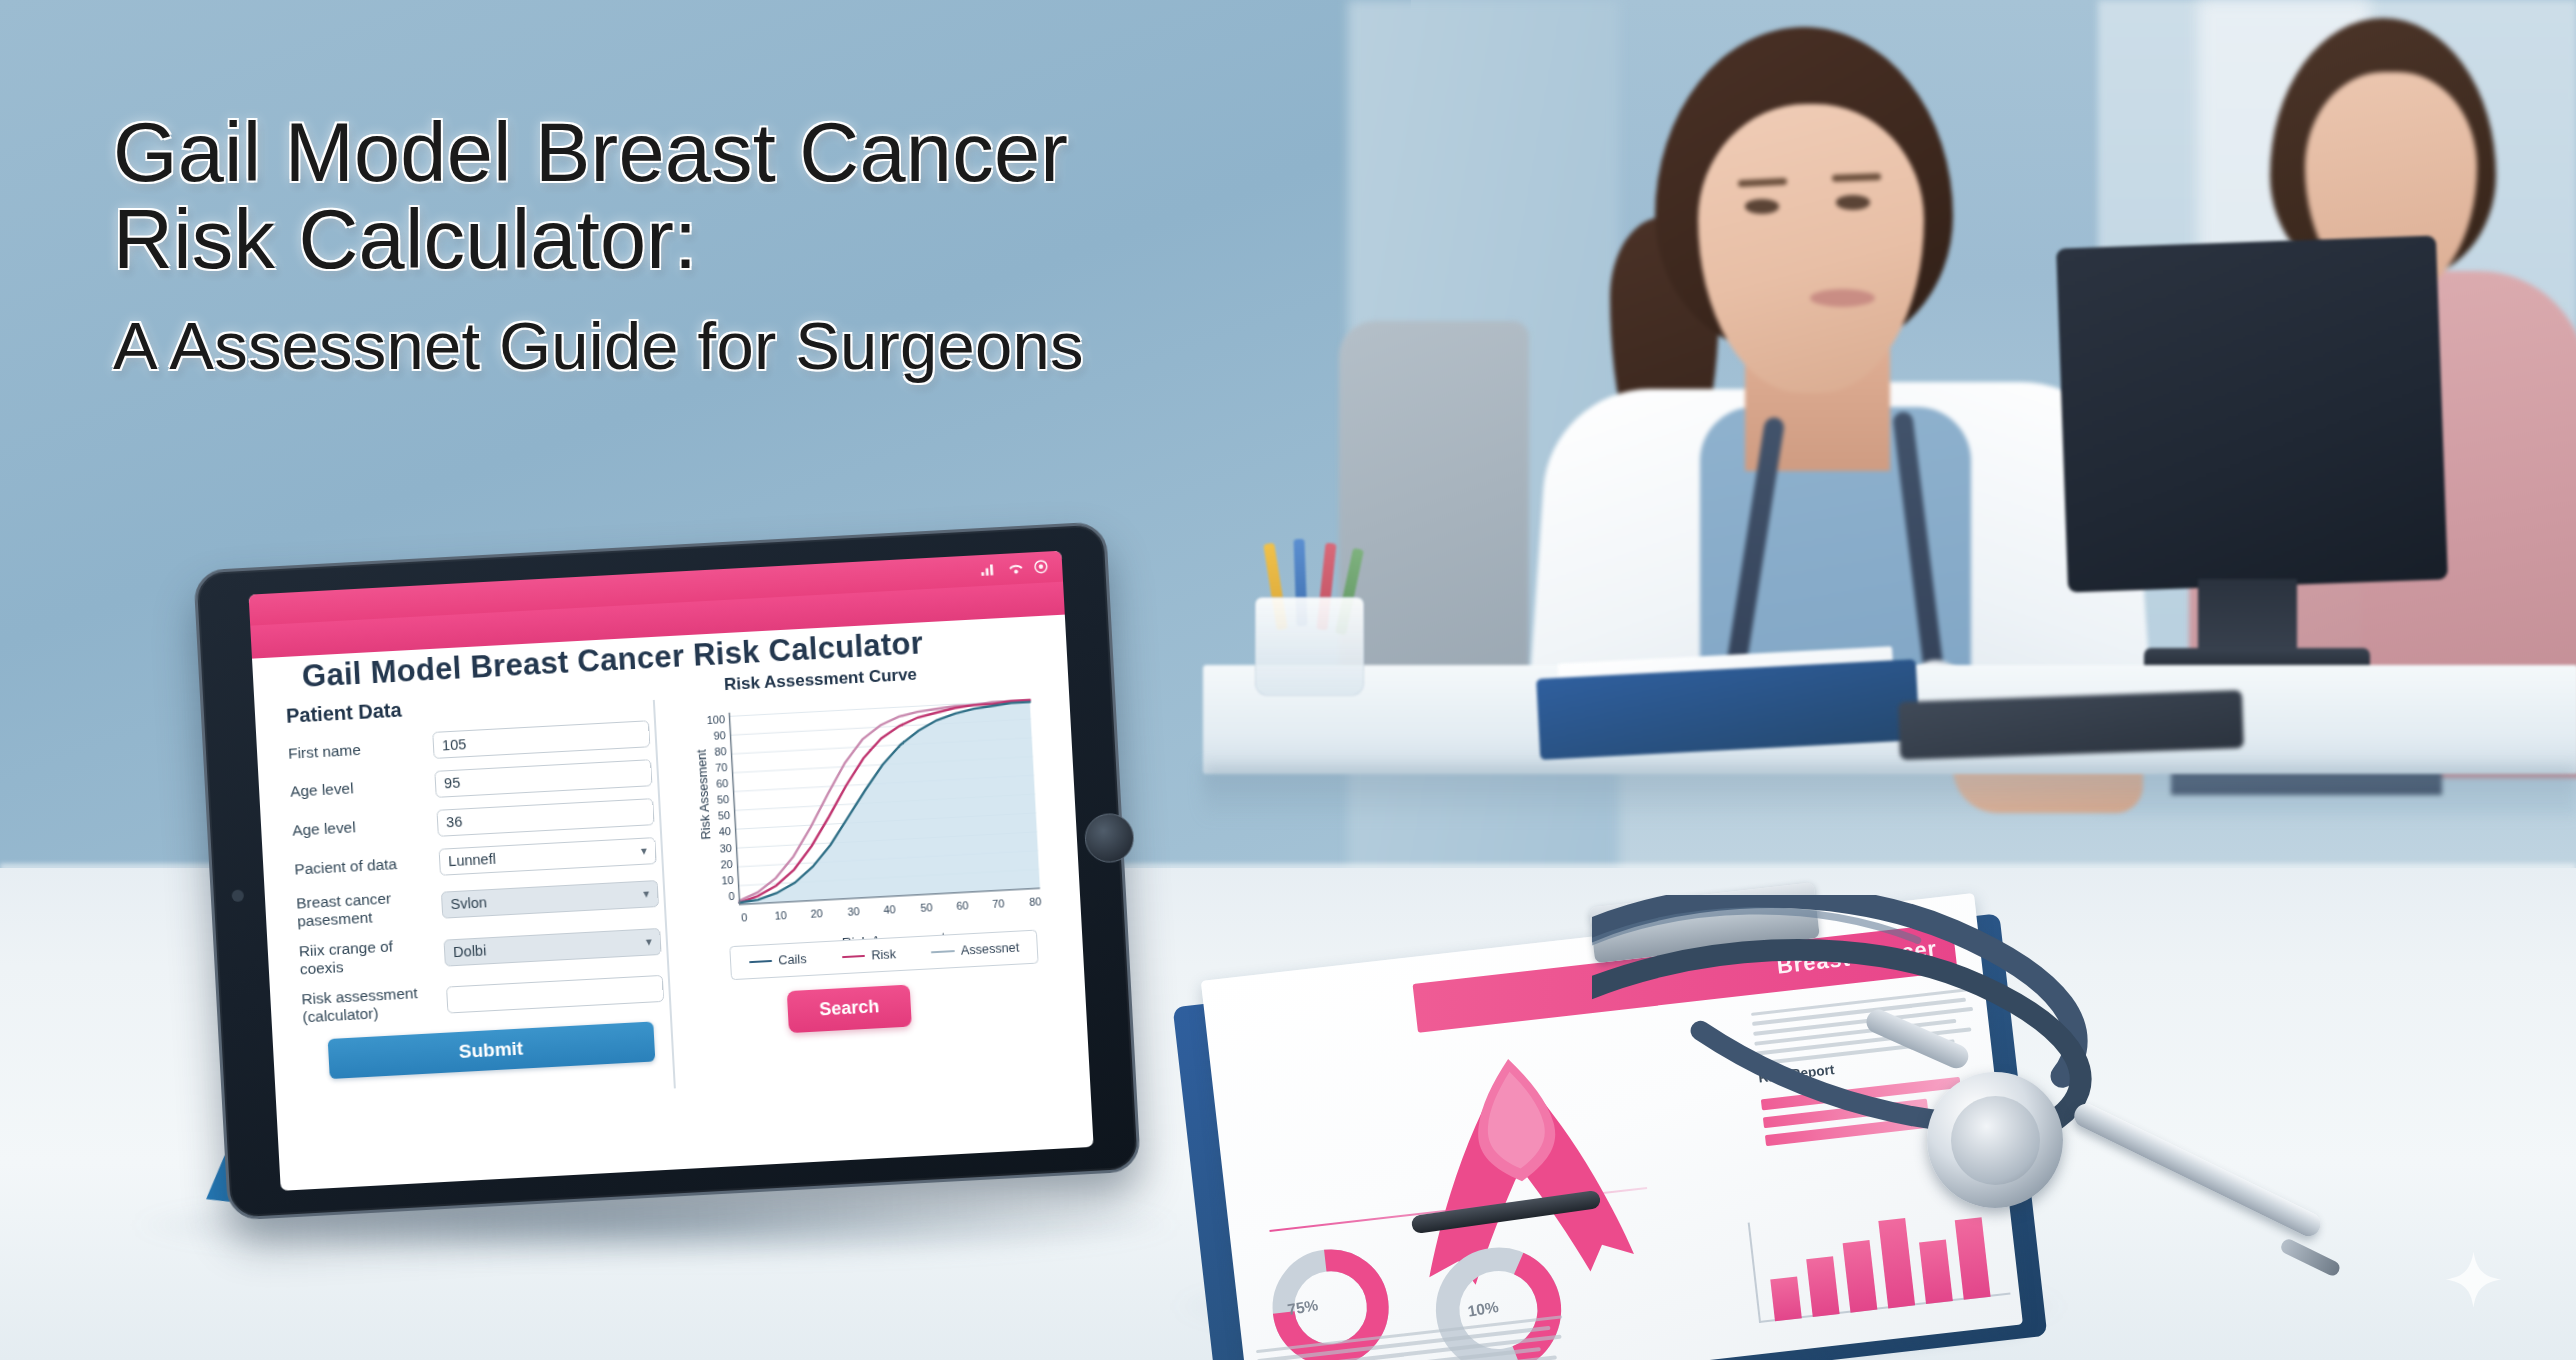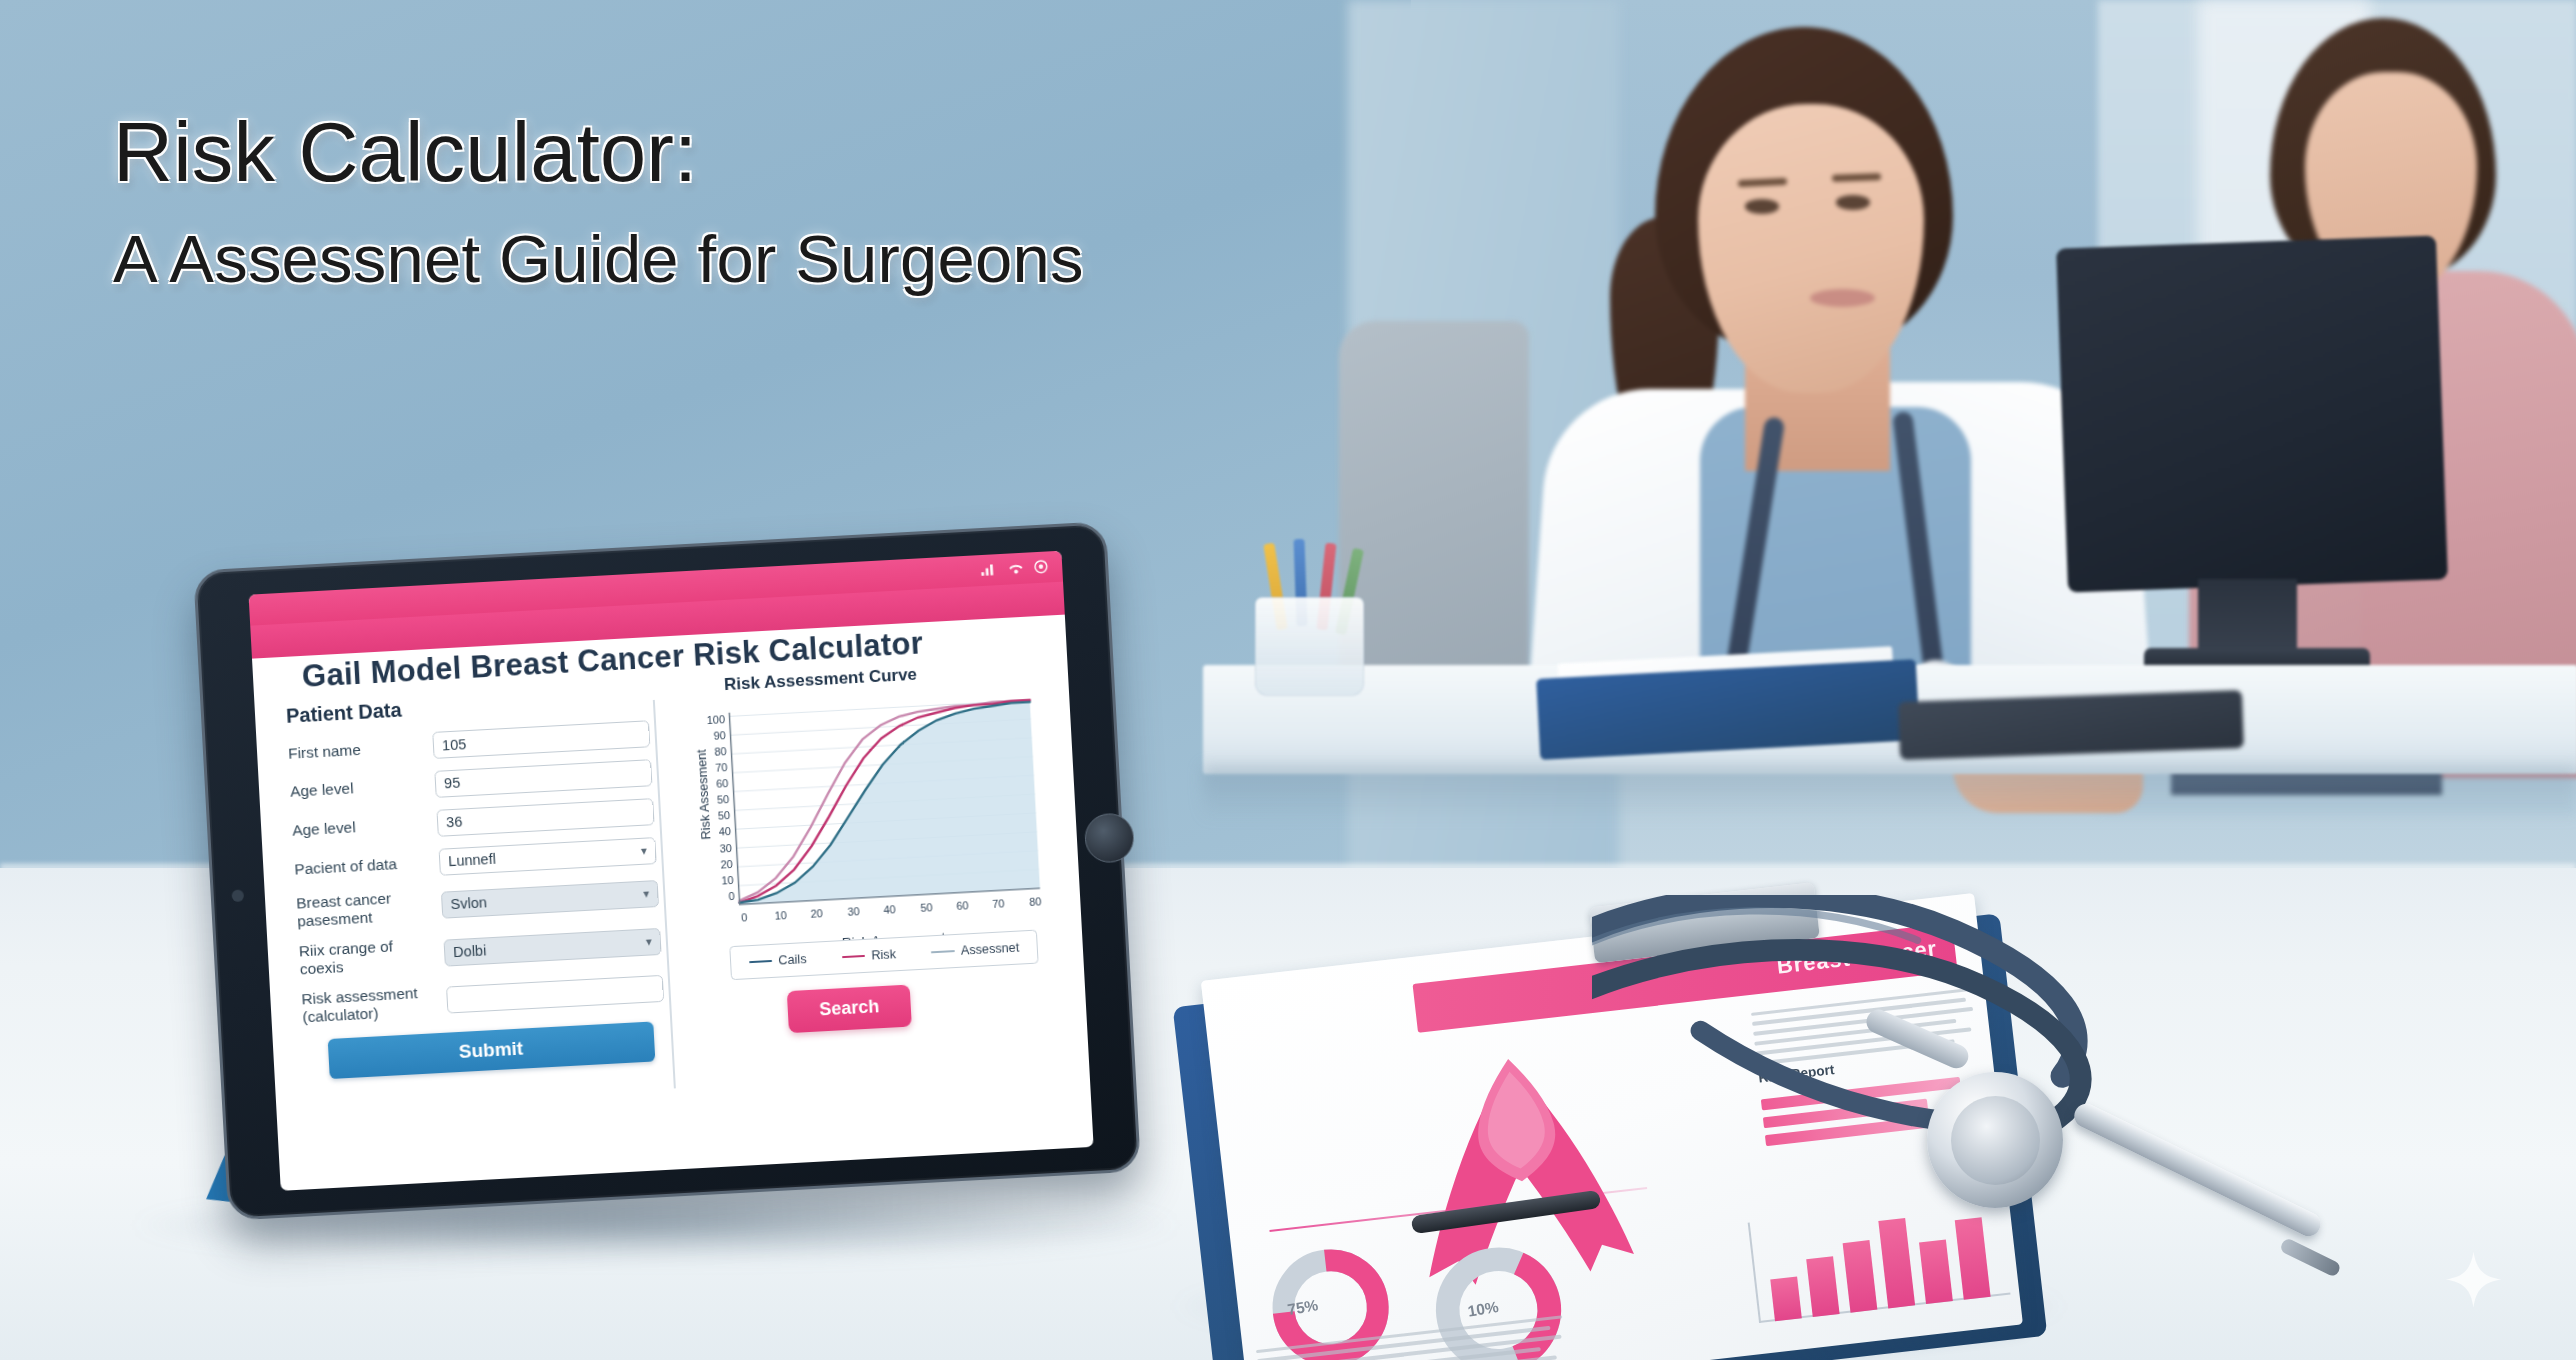--- a/index.html
+++ b/index.html
@@ -553,20 +553,21 @@
   <div class="pencil d"></div>
   <div class="pencup"></div>
   <div class="back-clip-paper"></div>
   <div class="back-clip"></div>
   <div class="back-keyboard"></div>
 
   <div class="desk-edge"></div>
   <div class="desk"></div>
 
   <div class="headline">
+    <span class="l1">Gail Model Breast Cancer</span>
     <span class="l2">Risk Calculator:</span>
     <span class="l3">A Assessnet Guide for Surgeons</span>
   </div>
 
   <div class="tablet-shadow"></div>
   <div class="tablet-wrap">
     <div class="stand"></div>
     <div class="stand-inner"></div>
 
     <div class="tablet-body">

